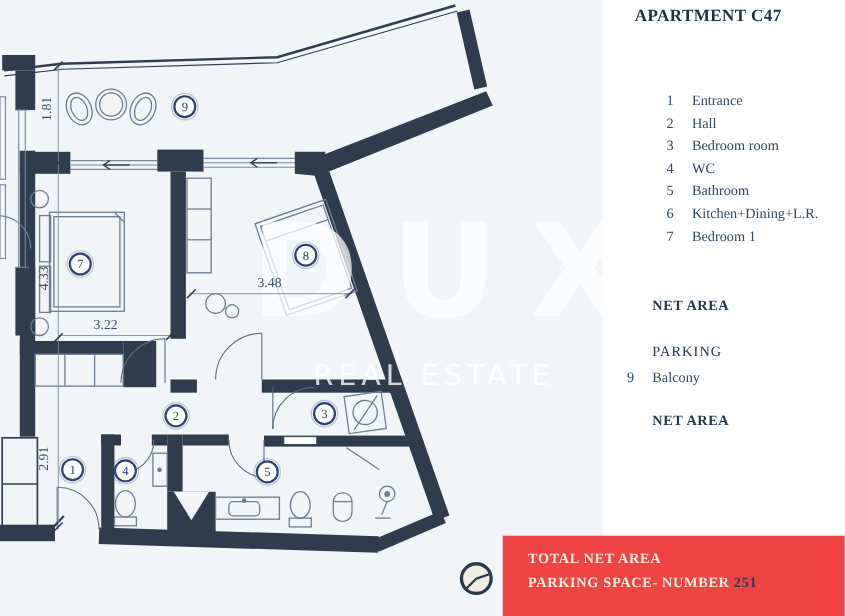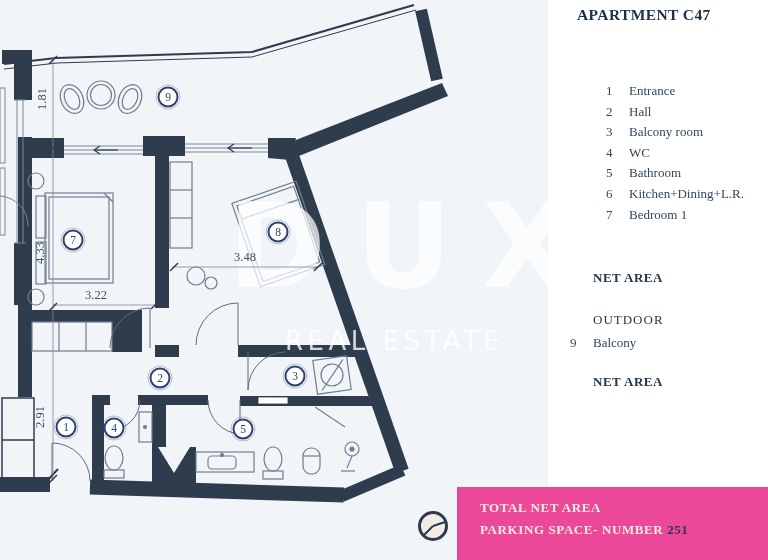--- a/index.html
+++ b/index.html
@@ -17,21 +17,21 @@
   }
   #rooms-list{position:absolute;left:0;top:81px;width:220px;padding-left:36px;}
   .lrow{height:20.6px;line-height:20.6px;font-size:13px;color:#31475c;white-space:nowrap;}
   .lrow .num{display:inline-block;margin-left:22px;width:23px;color:#2d4a60;}
   .sect{position:absolute;left:45px;font-size:13px;color:#22384f;letter-spacing:.5px;}
   .sect.bold{font-weight:bold;text-align:center;}
   #outdoor-row{position:absolute;left:0;top:333px;width:220px;}
   
   #footer-box{
     position:absolute;left:457px;top:487px;width:311px;height:73px;
-    background:#ec4899;box-sizing:border-box;padding:13px 0 0 23px;
+    background:#ef4444;box-sizing:border-box;padding:13px 0 0 23px;
   }
   #footer-box .f1{font-size:13px;font-weight:bold;color:#f6ecdb;letter-spacing:.6px;}
   #footer-box .f2{font-size:13px;font-weight:bold;color:#f6ecdb;letter-spacing:.6px;margin-top:6px;}
   #footer-box .f2 .pnum{color:#2b3a51;}
   #clock{position:absolute;left:416px;top:509px;width:34px;height:34px;}
   svg text{font-family:"Liberation Serif","DejaVu Serif",serif;}
   .wmark{font-family:"DejaVu Sans","Liberation Sans",sans-serif;}
 </style>
 </head>
 <body>
@@ -287,29 +287,29 @@
   </g>
 </svg>
 </div>
 
 <div id="panel">
   <div class="title">APARTMENT C47</div>
 
   <div id="rooms-list">
     <div class="lrow"><span class="num">1</span><span>Entrance</span></div>
     <div class="lrow"><span class="num">2</span><span>Hall</span></div>
-    <div class="lrow"><span class="num">3</span><span>Balcony room</span></div>
+    <div class="lrow"><span class="num">3</span><span>Bedroom room</span></div>
     <div class="lrow"><span class="num">4</span><span>WC</span></div>
     <div class="lrow"><span class="num">5</span><span>Bathroom</span></div>
     <div class="lrow"><span class="num">6</span><span>Kitchen+Dining+L.R.</span></div>
     <div class="lrow"><span class="num">7</span><span>Bedroom 1</span></div>
   </div>
 
   <div class="sect bold" style="top:270px;">NET AREA</div>
-  <div class="sect" style="top:312px;letter-spacing:1px;">OUTDOOR</div>
+  <div class="sect" style="top:312px;letter-spacing:1px;">PARKING</div>
 
   <div id="outdoor-row">
     <div class="lrow"><span class="num">9</span><span>Balcony</span></div>
   </div>
 
   <div class="sect bold" style="top:374px;">NET AREA</div>
 </div>
 
 <svg id="clock" viewBox="0 0 34 34">
   <circle cx="17" cy="17" r="13.5" fill="#f1ede5" stroke="#2c3a4c" stroke-width="3"></circle>

